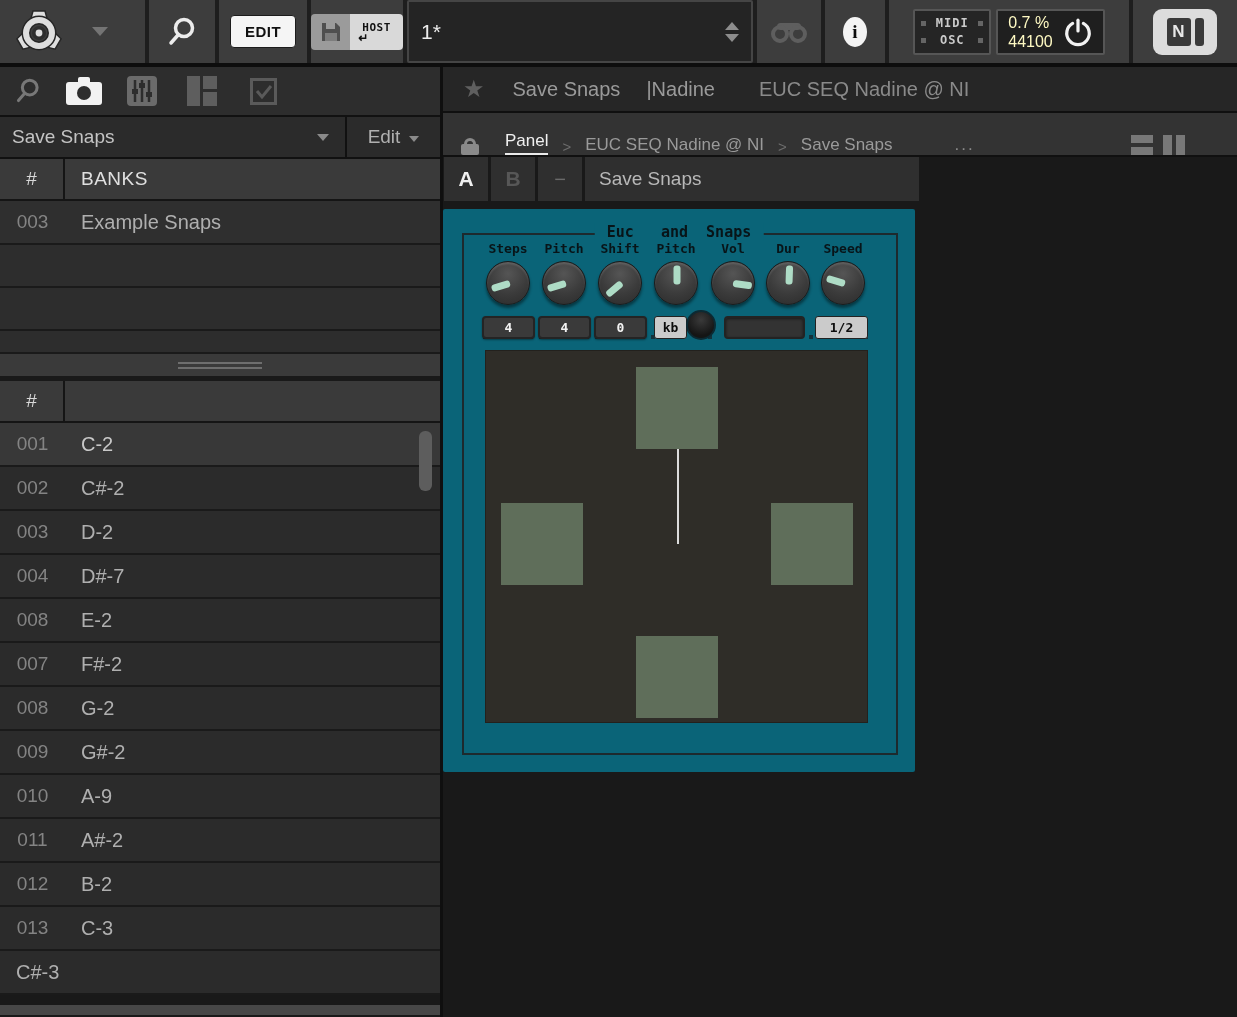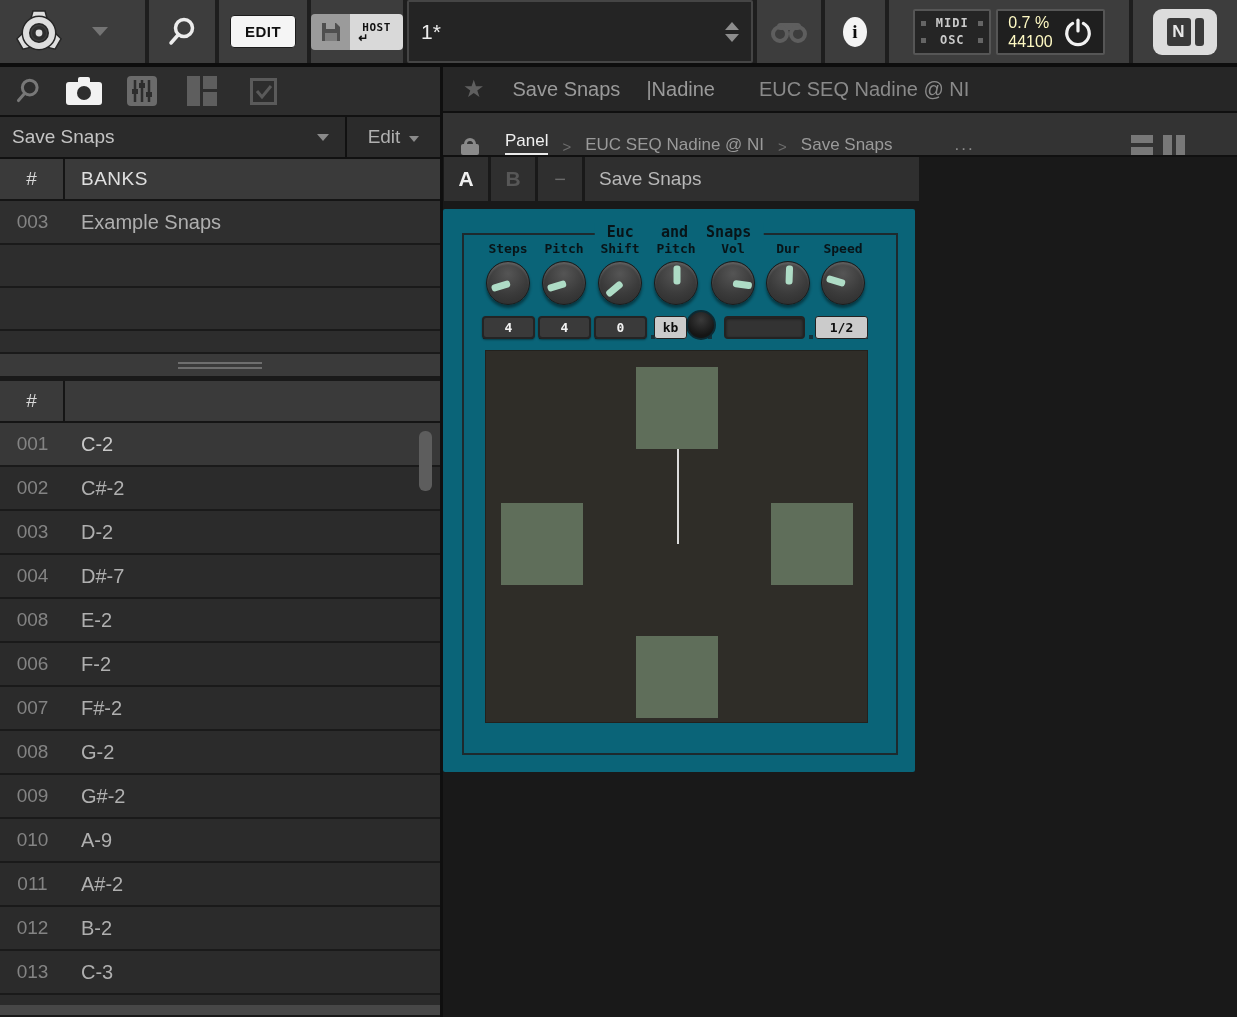--- a/index.html
+++ b/index.html
@@ -318,24 +318,20 @@
           </div>
           <div class="row">
             <div class="cell num">004</div>
             <div class="cell name">D#-7</div>
           </div>
           <div class="row">
             <div class="cell num">008</div>
             <div class="cell name">E-2</div>
           </div>
           <div class="row">
-            <div class="cell num">006</div>
-            <div class="cell name">F-2</div>
-          </div>
-          <div class="row">
             <div class="cell num">007</div>
             <div class="cell name">F#-2</div>
           </div>
           <div class="row">
             <div class="cell num">008</div>
             <div class="cell name">G-2</div>
           </div>
           <div class="row">
             <div class="cell num">009</div>
             <div class="cell name">G#-2</div>

